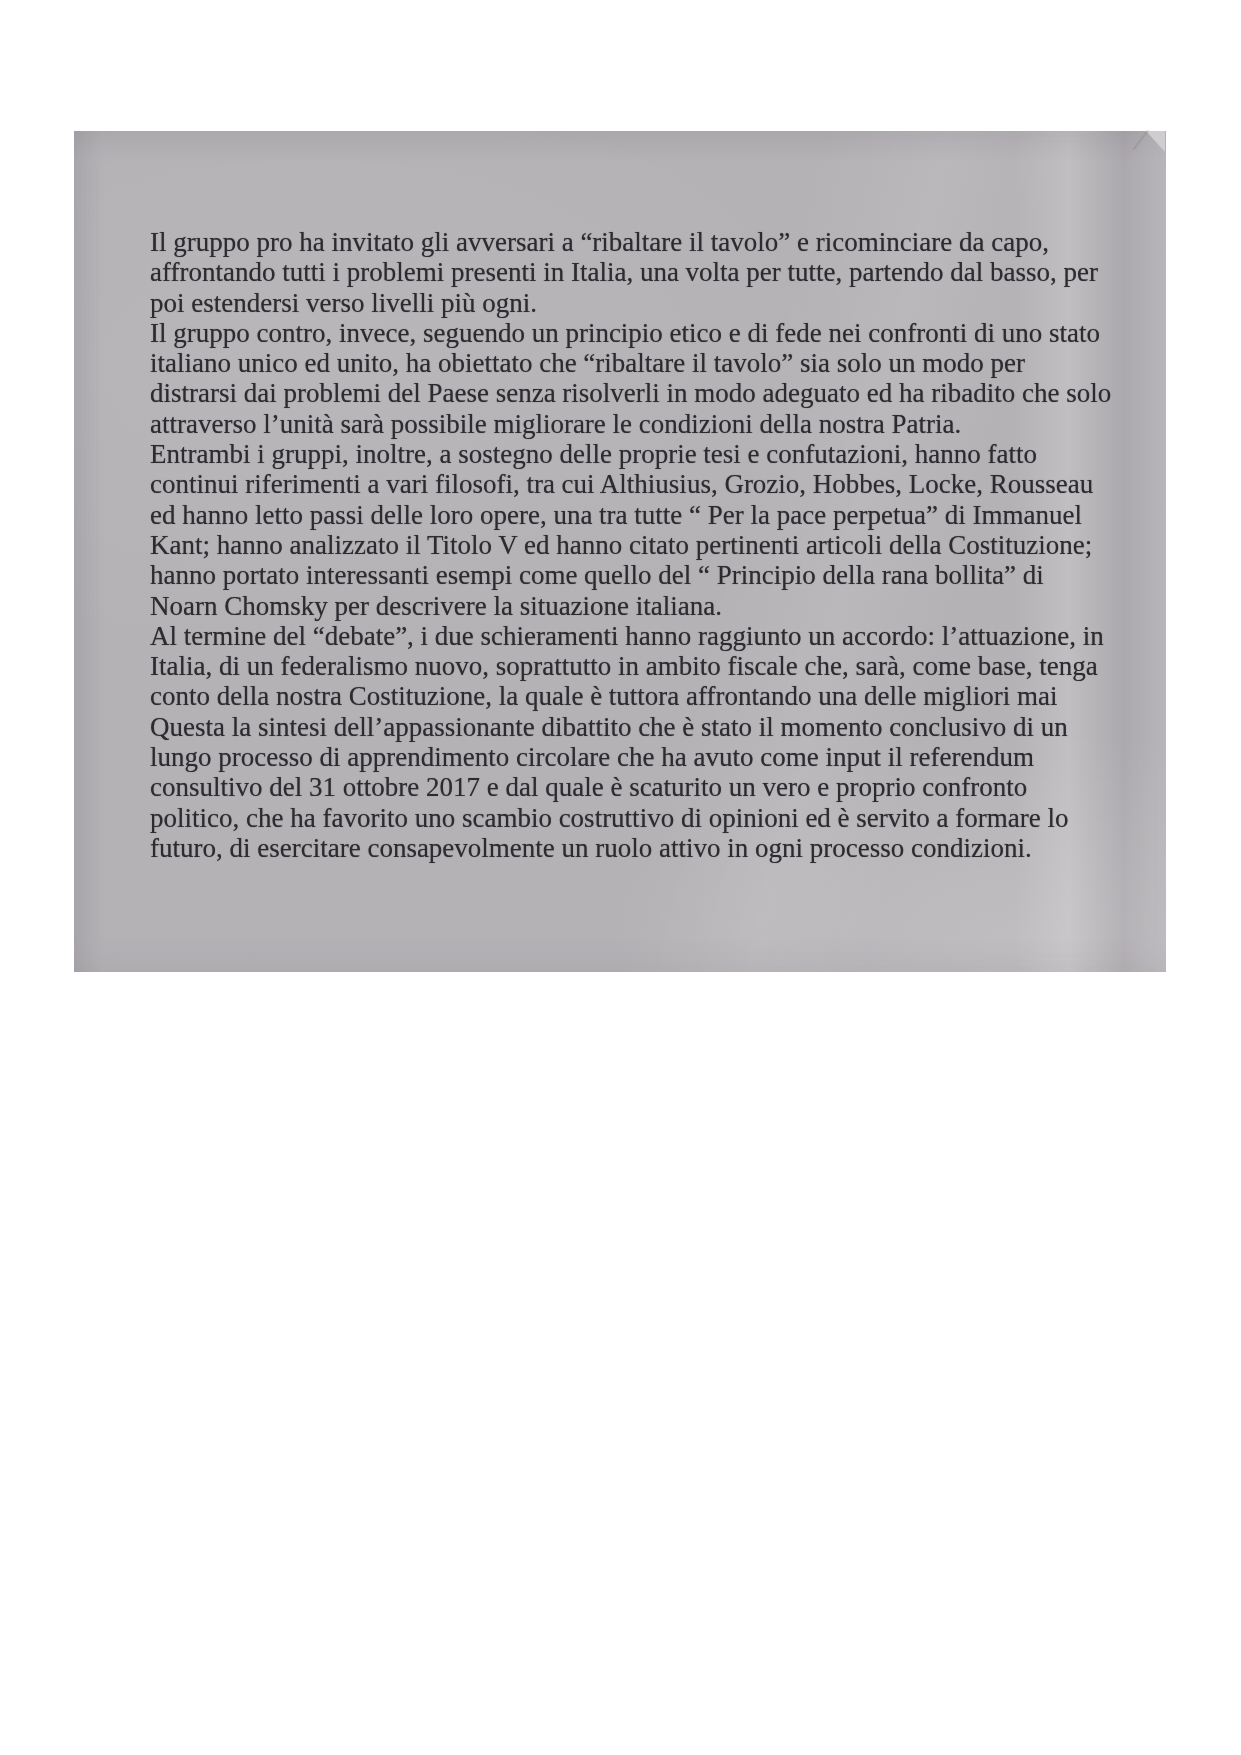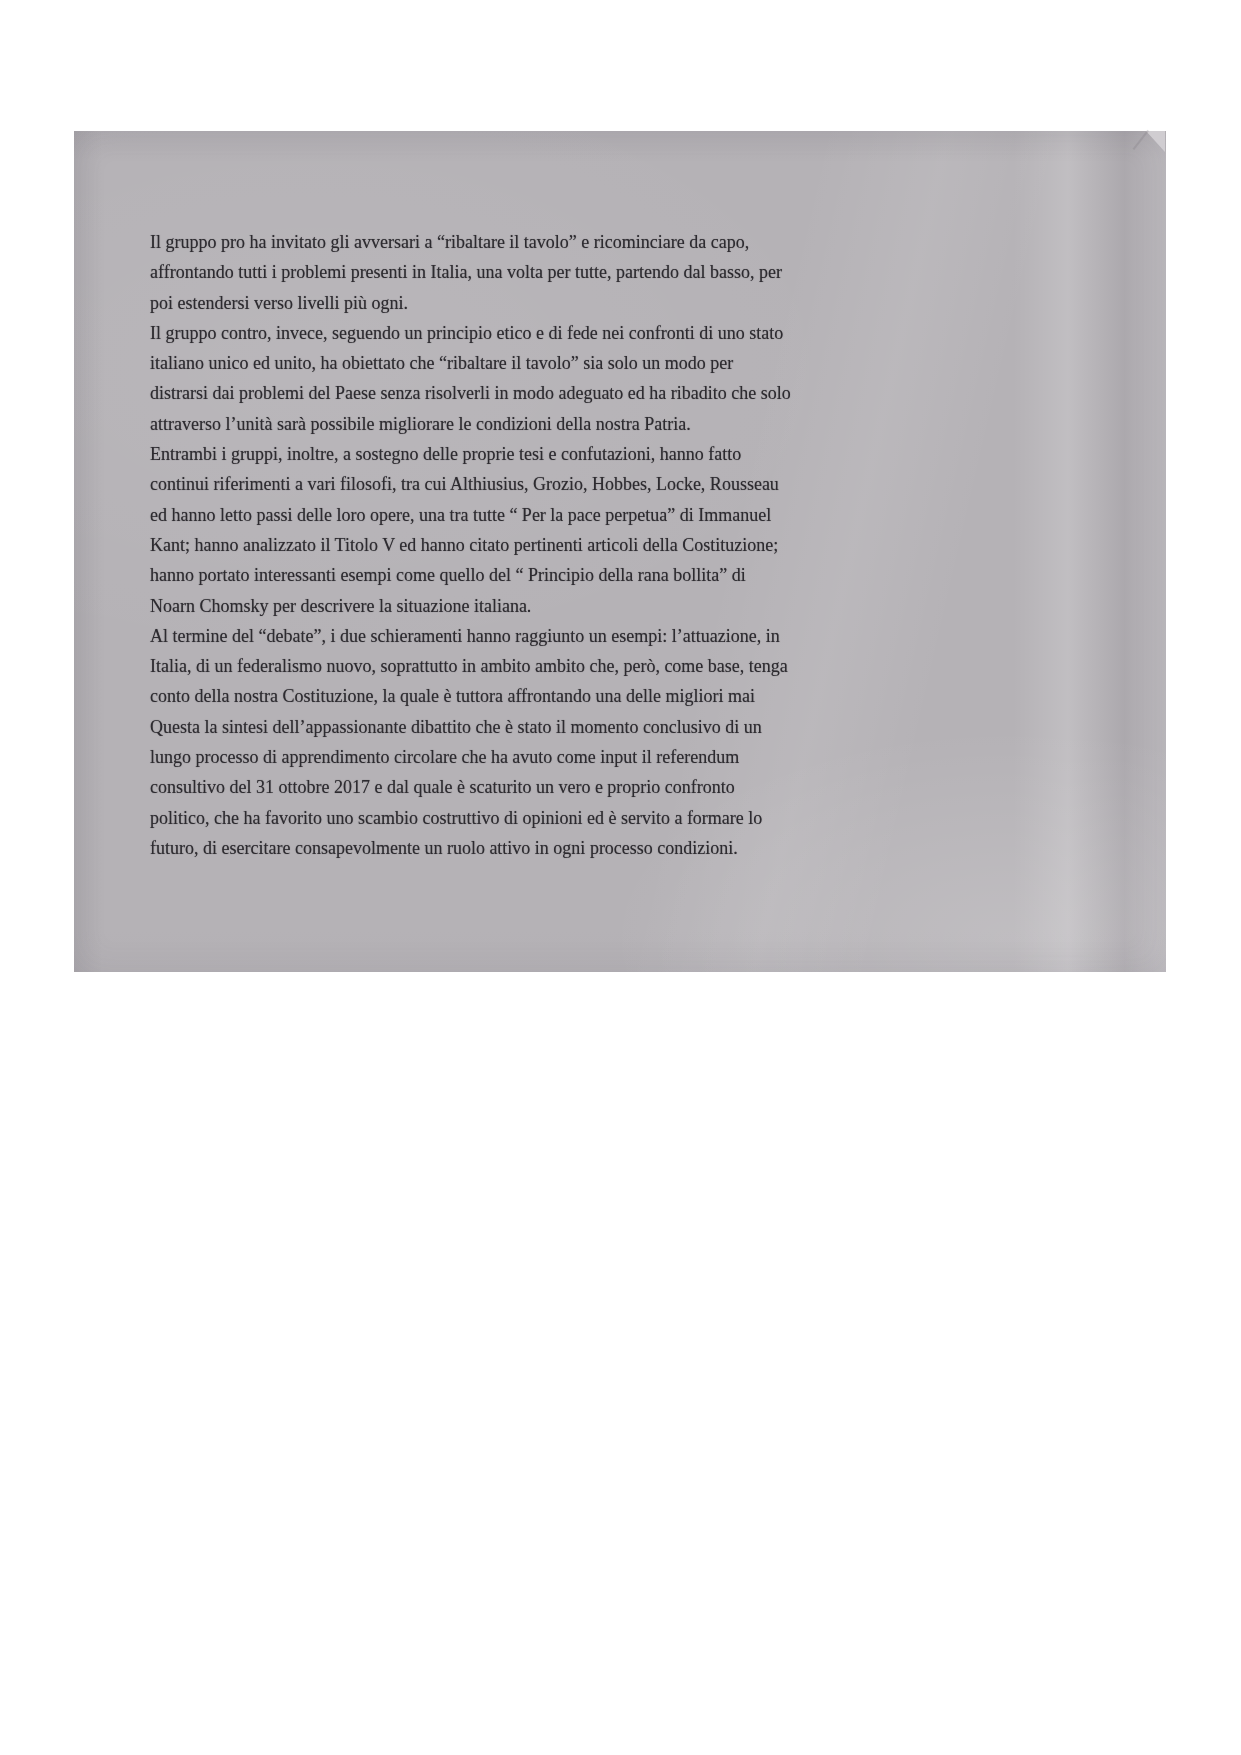--- a/index.html
+++ b/index.html
@@ -56,21 +56,21 @@
   }
   .textblock {
     position: absolute;
     left: 76px;
     top: 96px;
     width: 1000px;
   }
   .ln {
     height: 30.3px;
     line-height: 30.3px;
-    font-size: 18px;
+    font-size: 27px;
     white-space: pre;
     color: var(--ink, #2d2b30);
     text-shadow: 0 0 1px rgba(45,43,48,0.55);
     font-kerning: normal;
   }
 </style>
 </head>
 <body style="background: rgb(255, 255, 255);">
 
 <div class="photo-area">
@@ -84,22 +84,22 @@
       <div class="ln">Il gruppo contro, invece, seguendo un principio etico e di fede nei confronti di uno stato</div>
       <div class="ln">italiano unico ed unito, ha obiettato che “ribaltare il tavolo” sia solo un modo per</div>
       <div class="ln">distrarsi dai problemi del Paese senza risolverli in modo adeguato ed ha ribadito che solo</div>
       <div class="ln">attraverso l’unità sarà possibile migliorare le condizioni della nostra Patria.</div>
       <div class="ln">Entrambi i gruppi, inoltre, a sostegno delle proprie tesi e confutazioni, hanno fatto</div>
       <div class="ln">continui riferimenti a vari filosofi, tra cui Althiusius, Grozio, Hobbes, Locke, Rousseau</div>
       <div class="ln">ed hanno letto passi delle loro opere, una tra tutte “ Per la pace perpetua” di Immanuel</div>
       <div class="ln">Kant; hanno analizzato il Titolo V ed hanno citato pertinenti articoli della Costituzione;</div>
       <div class="ln">hanno portato interessanti esempi come quello del “ Principio della rana bollita” di</div>
       <div class="ln">Noarn Chomsky per descrivere la situazione italiana.</div>
-      <div class="ln">Al termine del “debate”, i due schieramenti hanno raggiunto un esempi: l’attuazione, in</div>
-      <div class="ln">Italia, di un federalismo nuovo, soprattutto in ambito ambito che, però, come base, tenga</div>
+      <div class="ln">Al termine del “debate”, i due schieramenti hanno raggiunto un accordo: l’attuazione, in</div>
+      <div class="ln">Italia, di un federalismo nuovo, soprattutto in ambito fiscale che, sarà, come base, tenga</div>
       <div class="ln">conto della nostra Costituzione, la quale è tuttora affrontando una delle migliori mai</div>
       <div class="ln">Questa la sintesi dell’appassionante dibattito che è stato il momento conclusivo di un</div>
       <div class="ln">lungo processo di apprendimento circolare che ha avuto come input il referendum</div>
       <div class="ln">consultivo del 31 ottobre 2017 e dal quale è scaturito un vero e proprio confronto</div>
       <div class="ln">politico, che ha favorito uno scambio costruttivo di opinioni ed è servito a formare lo</div>
       <div class="ln">futuro, di esercitare consapevolmente un ruolo attivo in ogni processo condizioni.</div>
     </div>
   </div>
 </div>
 

